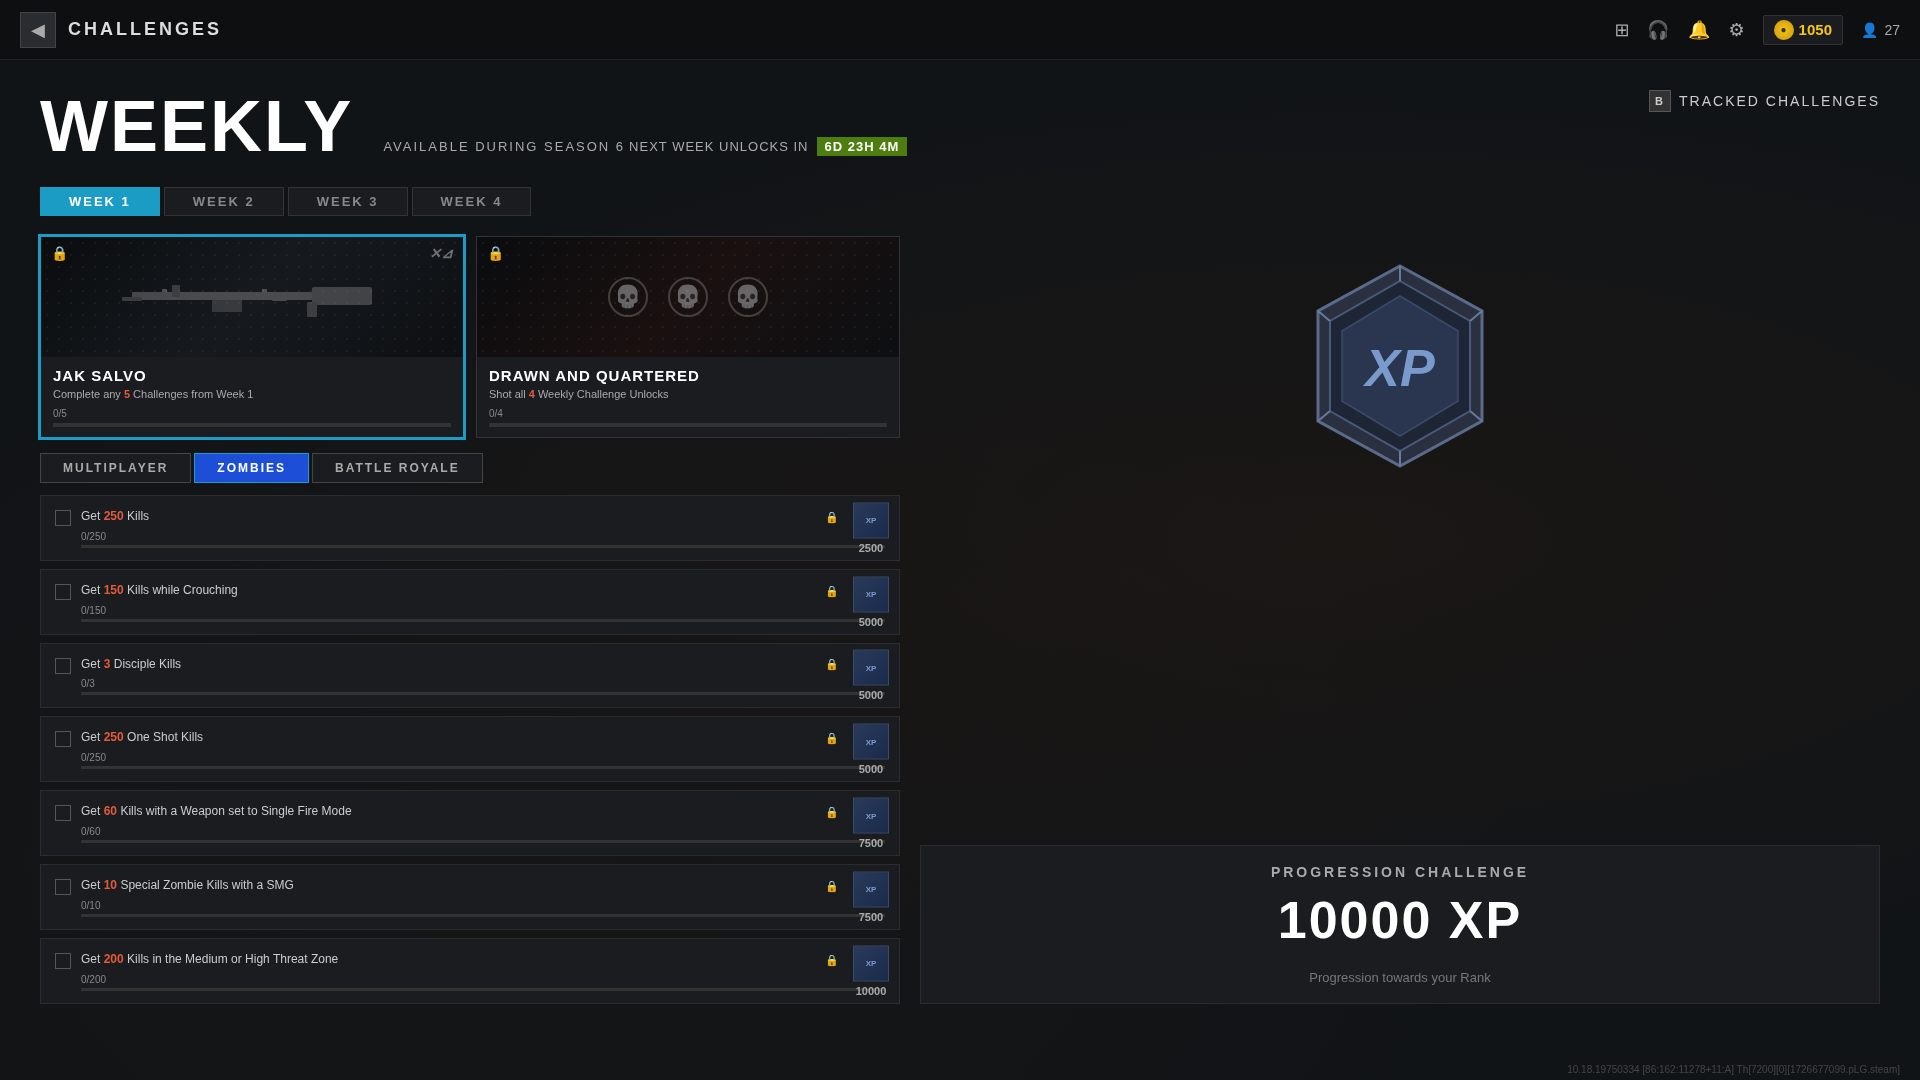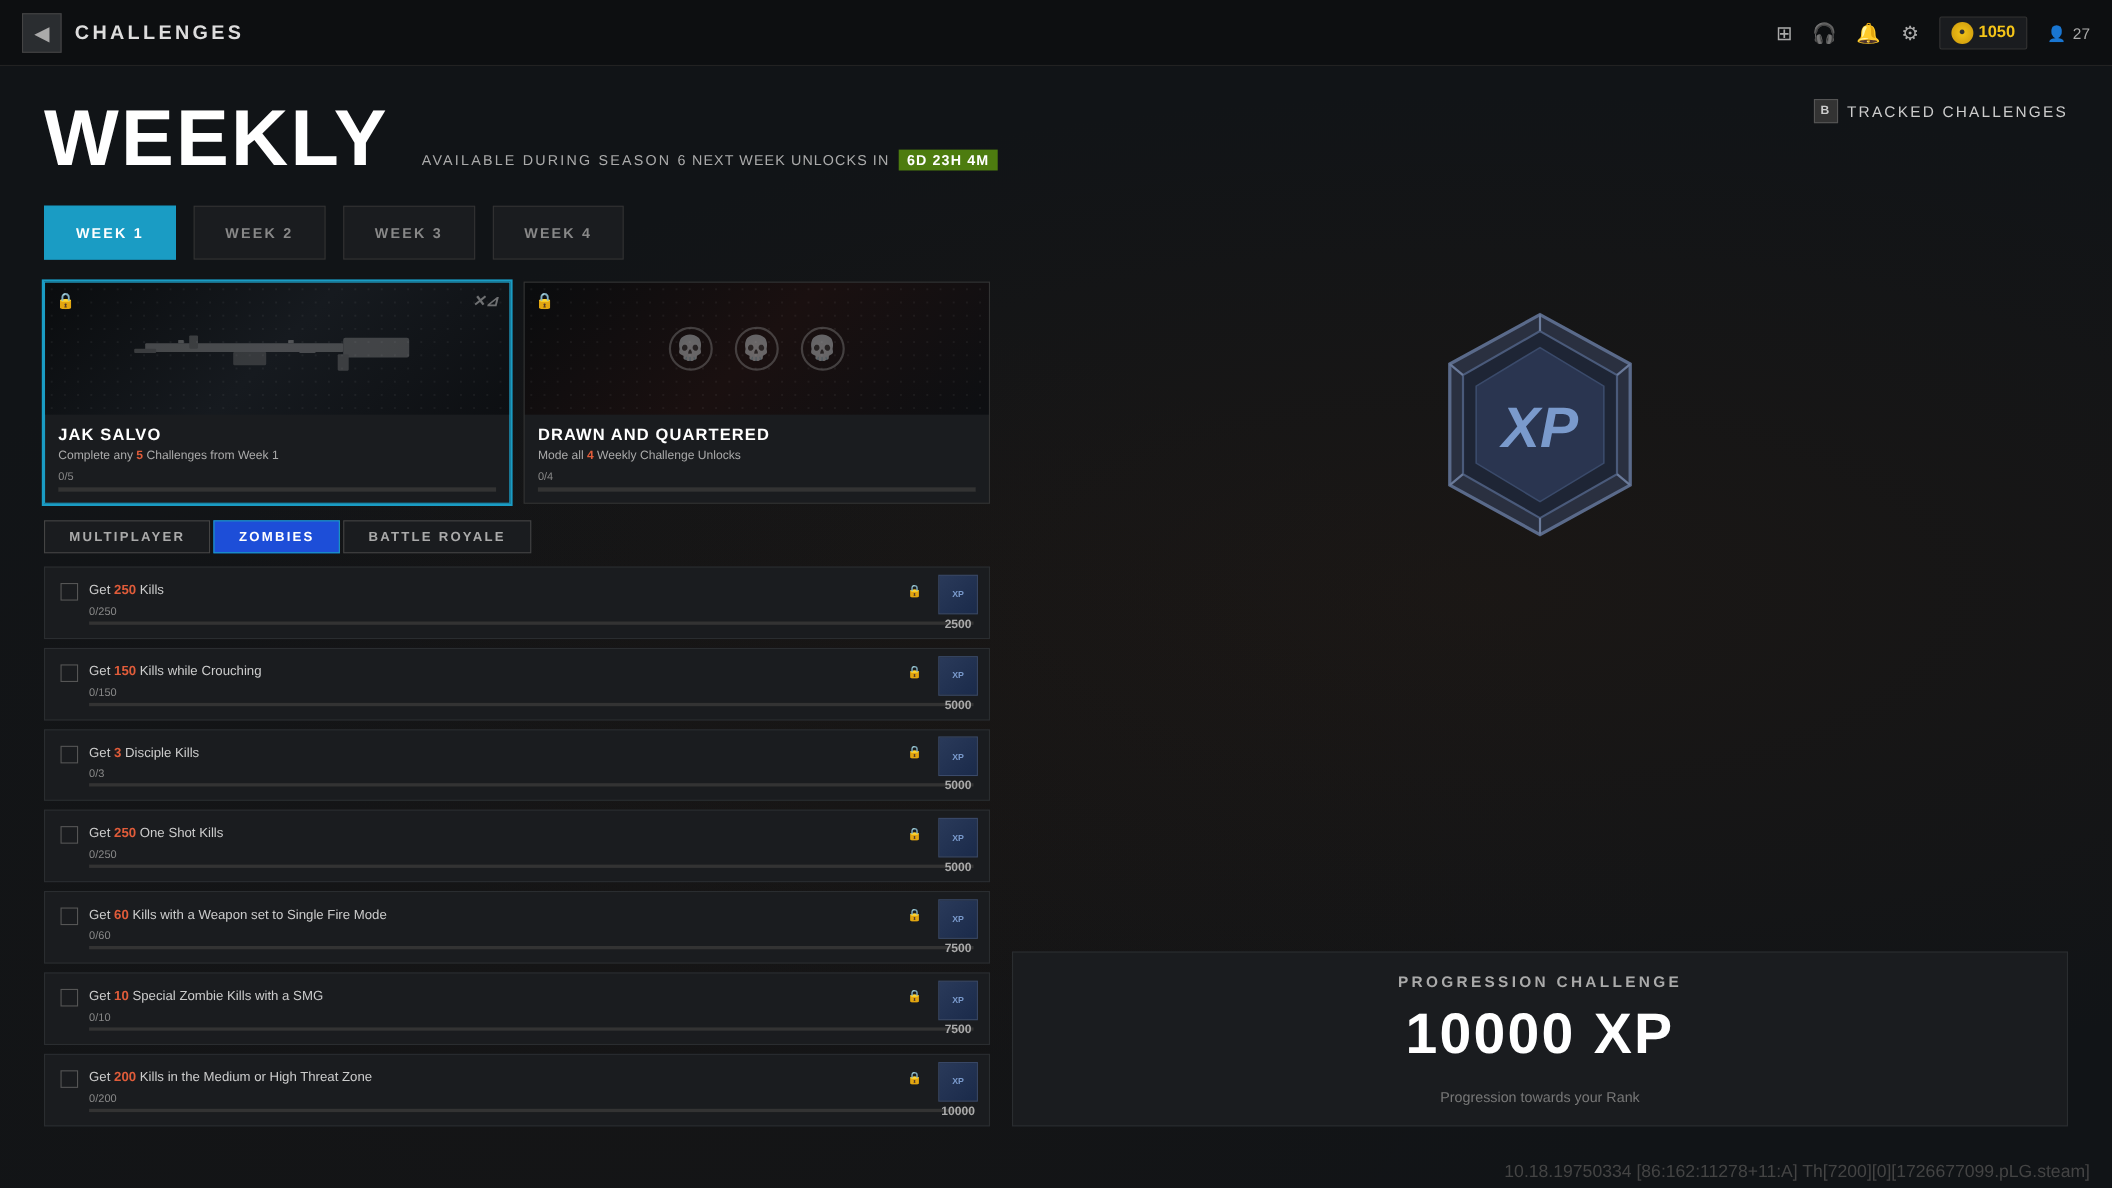--- a/index.html
+++ b/index.html
@@ -186,30 +186,30 @@
       font-weight: bold;
     }
 
     
     .week-tabs {
       display: flex;
       gap: 0;
       margin-bottom: 20px;
     }
     .week-tab {
-      padding: 16px 28px;
+      padding: 6px 28px;
       background: #1a1c1f;
       border: 1px solid #333;
       color: #888;
       font-size: 13px;
       font-weight: 700;
       letter-spacing: 2px;
       cursor: pointer;
       text-transform: uppercase;
-      margin-right: 16px;
+      margin-right: 4px;
     }
     .week-tab.active {
       background: #1a9cc4;
       border-color: #1a9cc4;
       color: #fff;
     }
 
     
     .content-layout {
       display: flex;
@@ -478,21 +478,21 @@
     .progression-desc {
       font-size: 13px;
       color: #777;
     }
 
     
     .status-bar {
       position: absolute;
       bottom: 5px;
       right: 20px;
-      font-size: 16px;
+      font-size: 10px;
       color: #444;
       z-index: 10;
     }
 
     
     .icon-grid { display: inline-block; font-size: 18px; }
     .icon-headset { display: inline-block; font-size: 18px; }
     .icon-bell { display: inline-block; font-size: 18px; }
     .icon-gear { display: inline-block; font-size: 18px; }
 
@@ -623,21 +623,21 @@
             <div class="skull-visual">
               <div class="skull-circle">💀</div>
               <div class="skull-circle">💀</div>
               <div class="skull-circle">💀</div>
             </div>
             <span class="lock-icon-card">🔒</span>
           </div>
           <div class="unlock-card-info">
             <div class="unlock-card-title">DRAWN AND QUARTERED</div>
             <div class="unlock-card-desc">
-              <span>Mode all </span><span class="highlight">4</span><span> Weekly Challenge Unlocks</span>
+              <span>Shot all </span><span class="highlight">4</span><span> Weekly Challenge Unlocks</span>
             </div>
             <div class="progress-label">0/4</div>
             <div class="progress-bar-container">
               <div class="progress-bar-fill" style="width:0%"></div>
             </div>
           </div>
         </div>
       </div>
 
       <div class="filter-tabs">

